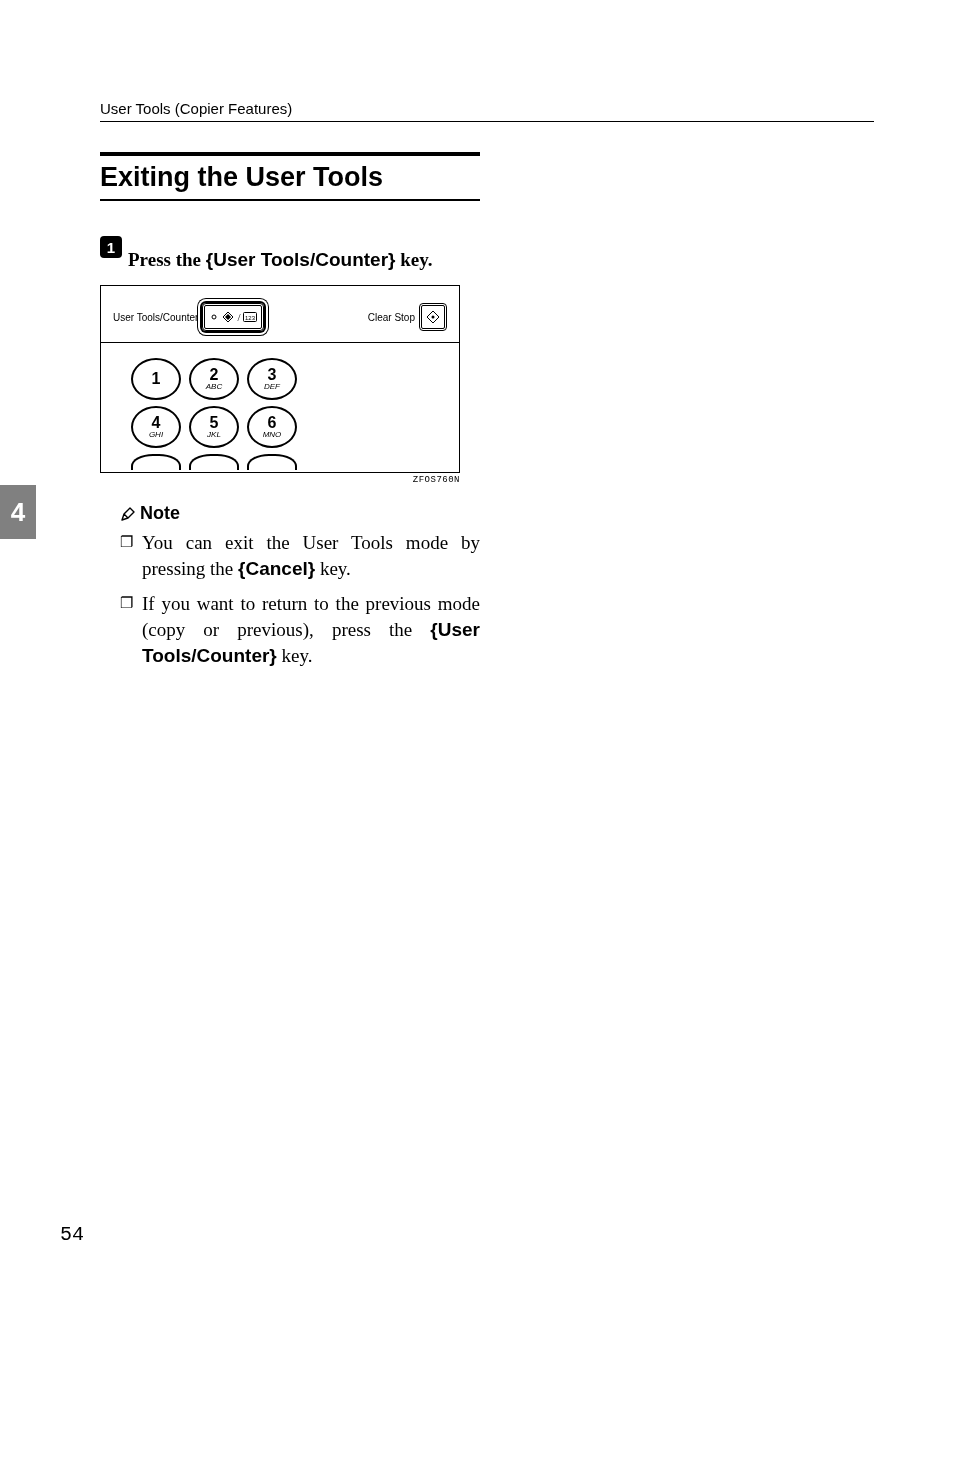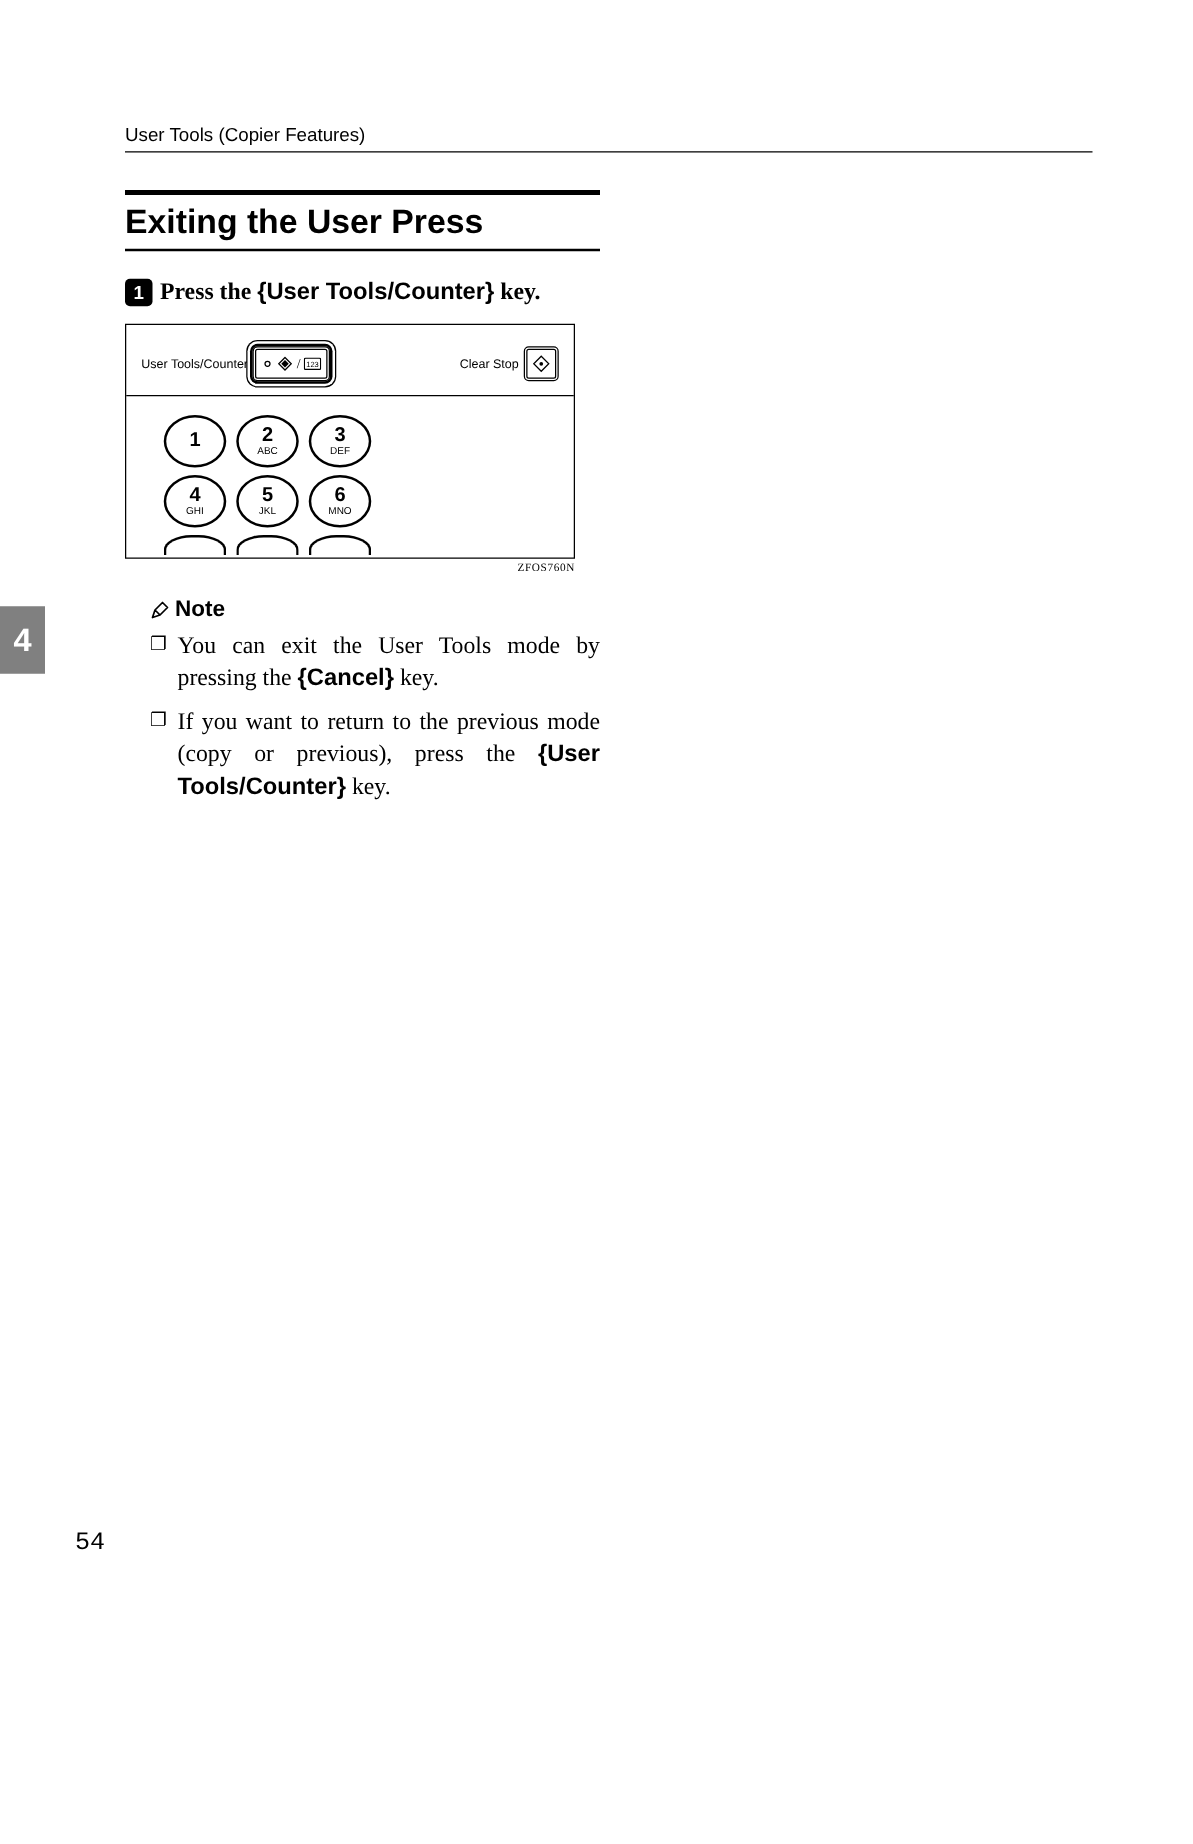--- a/index.html
+++ b/index.html
@@ -62,38 +62,39 @@
     font-weight: bold;
     font-size: 15px;
     border-radius: 4px;
     display: inline-flex;
     align-items: center;
     justify-content: center;
   }
   .step-text {
     font-weight: bold;
     font-family: Georgia, "Times New Roman", serif;
+    margin-top: 26px;
   }
   .bracket { font-family: Arial, Helvetica, sans-serif; font-weight: bold; }
   .btn-label {
     font-family: Arial, Helvetica, sans-serif;
     font-weight: bold;
   }
   .illus-frame {
     border: 1px solid #000;
     width: 360px;
     height: 188px;
     position: relative;
     margin-left: 0;
     margin-bottom: 2px;
     box-sizing: border-box;
     overflow: visible;
   }
   .illus-caption {
-    font-family: Liberation Serif, serif;
+    font-family: Liberation Mono, monospace;
     font-size: 9px;
     text-align: right;
     width: 360px;
     margin-bottom: 18px;
     letter-spacing: 0.5px;
   }
   
   .ctrl-strip {
     position: absolute;
     top: 16px;
@@ -140,21 +141,21 @@
     border: 2px solid #000;
     border-radius: 50% / 50%;
     display: flex;
     flex-direction: column;
     align-items: center;
     justify-content: center;
     font-family: Arial, Helvetica, sans-serif;
     line-height: 1;
   }
   .key .num { font-size: 16px; font-weight: bold; }
-  .key .sub { font-size: 8px; }
+  .key .sub { font-size: 8px; font-style: italic; }
   .key.partial {
     border-top-left-radius: 22px 12px;
     border-top-right-radius: 22px 12px;
     border-bottom: none;
     height: 14px;
     border-bottom-left-radius: 0;
     border-bottom-right-radius: 0;
     overflow: hidden;
   }
   .side-labels {
@@ -254,21 +255,21 @@
 <body>
 
 <div class="page">
 
   <div class="running-header">User Tools (Copier Features)</div>
   <hr class="hr-thin">
 
   <div class="content-col">
 
     <hr class="section-title-rule">
-    <h2 class="section-title">Exiting the User Press</h2>
+    <h2 class="section-title">Exiting the User Tools</h2>
     <hr class="section-title-rule-bottom">
 
     <div class="step-line">
       <span class="step-badge">1</span>
       <span class="step-text">
         <span>Press the </span><span class="bracket">{</span><span class="btn-label">User Tools/Counter</span><span class="bracket">}</span><span> key.</span>
       </span>
     </div>
 
     <div class="illus-frame">

